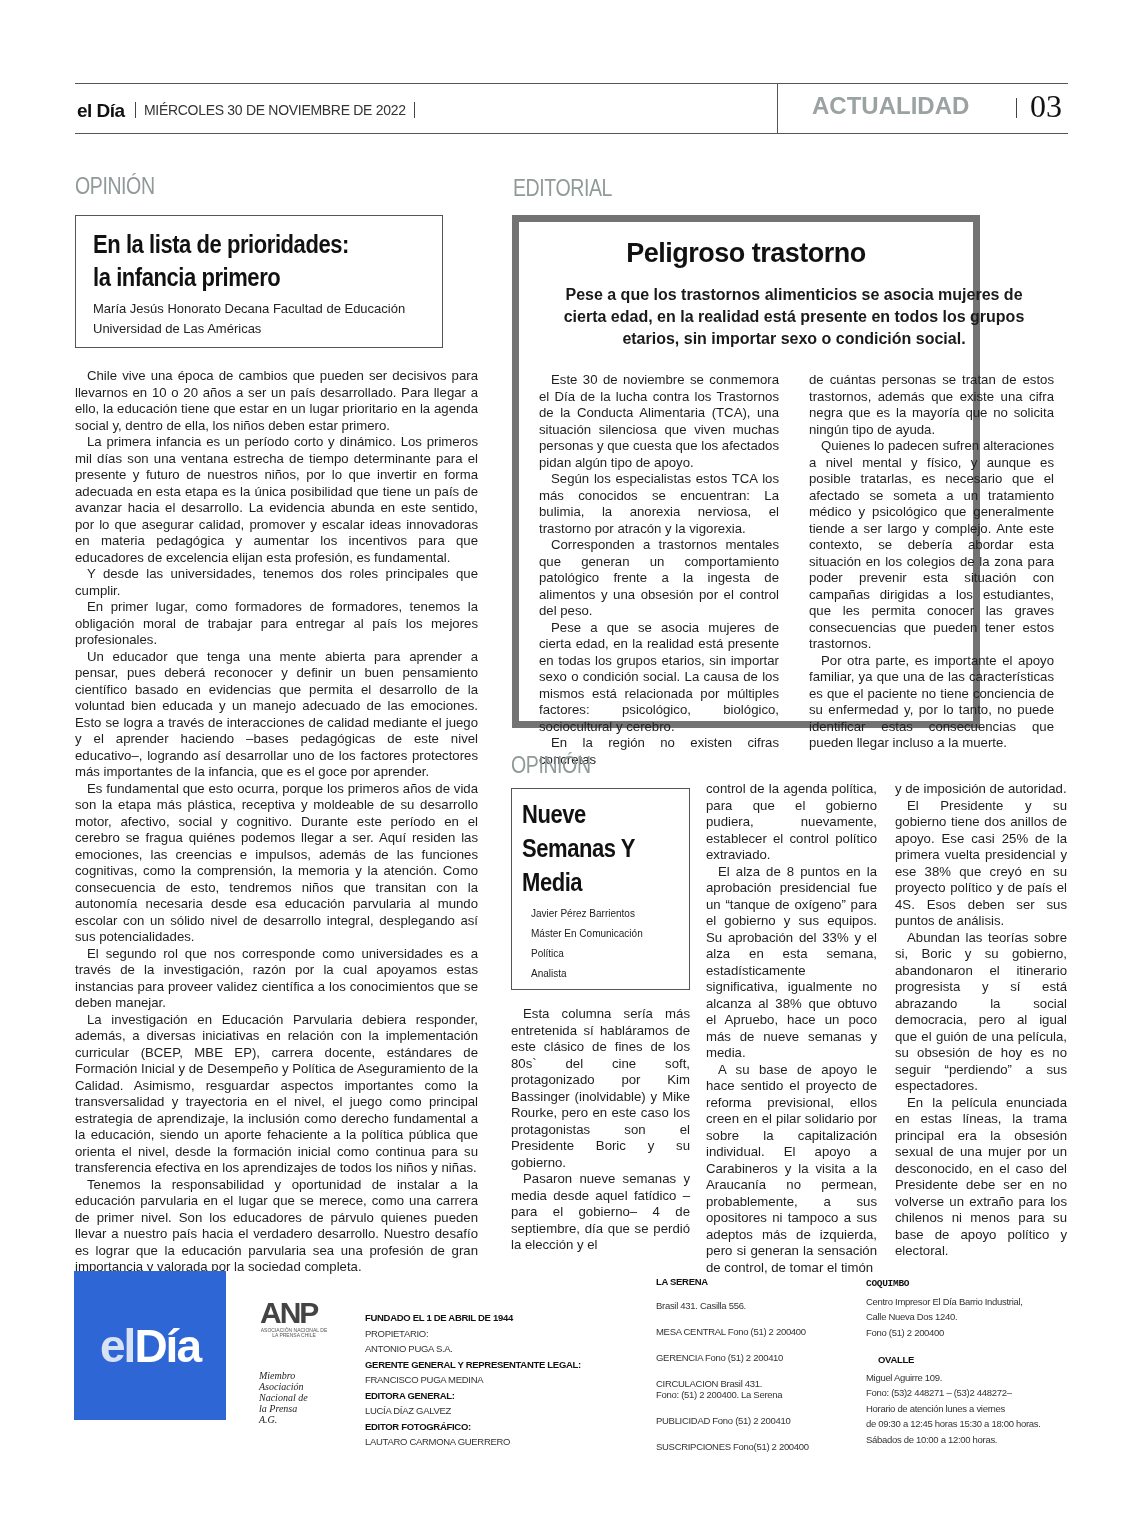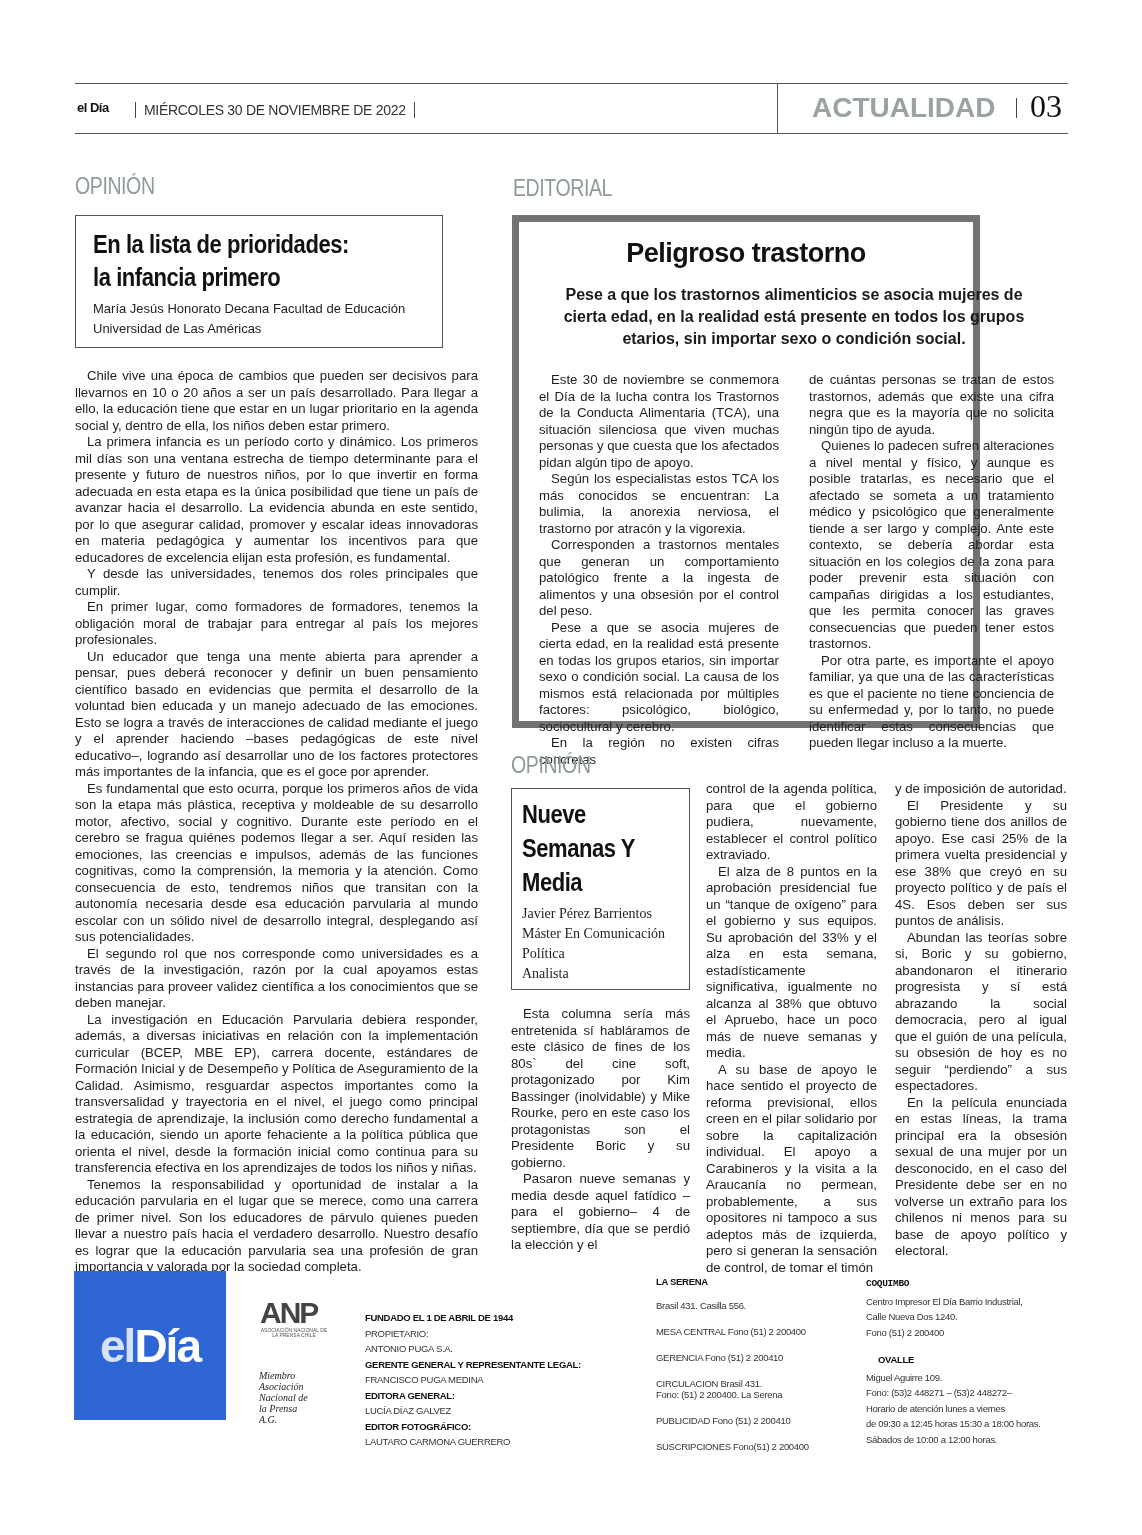--- a/index.html
+++ b/index.html
@@ -1,24 +1,24 @@
 <!DOCTYPE html>
 <html><head>
 <meta charset="utf-8">
 <style>
   html, body { margin:0; padding:0; background:#ffffff; }
   body { width:1142px; height:1535px; position:relative; overflow:hidden; font-family:"Liberation Sans", sans-serif; color:#1a1a1a; }
   
   .rule-top { position:absolute; left:75px; top:83px; width:993px; height:1px; background:#555; }
   .rule-bot { position:absolute; left:75px; top:133px; width:993px; height:1px; background:#555; }
   .rule-vert { position:absolute; left:777px; top:84px; width:1px; height:49px; background:#555; }
-  .brand { position:absolute; left:77px; top:100px; font-weight:bold; font-size:13px; letter-spacing:-0.5px; color:#111; }
+  .brand { position:absolute; left:77px; top:100px; font-weight:bold; font-size:19px; letter-spacing:-0.5px; color:#111; }
   .hsep { display:inline-block; width:1px; height:16px; background:#444; vertical-align:middle; margin:0 8px; }
   .date { position:absolute; left:127px; top:102px; font-size:14px; color:#333; display:flex; align-items:center; letter-spacing:-0.3px; }
-  .section { position:absolute; left:812px; top:92px; font-weight:bold; font-size:28px; color:#9aa3a2; font-family:"Liberation Sans", sans-serif; letter-spacing:0px; }
+  .section { position:absolute; left:812px; top:92px; font-weight:bold; font-size:24px; color:#9aa3a2; font-family:"Liberation Sans", sans-serif; letter-spacing:0px; }
   .page-num { position:absolute; left:1030px; top:88px; font-size:32px; font-family:"Liberation Serif", serif; color:#111; }
   .sep2 { position:absolute; left:1016px; top:98px; width:1px; height:20px; background:#444; }
 
   .kicker { position:absolute; font-family:"Liberation Sans", sans-serif; font-size:23px; color:#8f9a99; letter-spacing:-0.5px; transform:scaleX(0.85); transform-origin:left top; }
 
   .box { position:absolute; border:1px solid #555; box-sizing:border-box; }
   .headline { font-family:"Liberation Sans", sans-serif; font-weight:bold; color:#111; letter-spacing:-0.5px; }
   .byline { font-size:13px; color:#222; line-height:20px; }
 
   .col { position:absolute; font-size:13.2px; line-height:16.5px; text-align:justify; color:#1e1e1e; }
@@ -97,21 +97,21 @@
   </div>
 </div>
 
 <div class="kicker" style="left:511px; top:752px;">OPINIÓN</div>
 <div class="box" style="left:511px; top:788px; width:179px; height:202px;">
   <div class="headline" style="position:absolute; left:10px; top:8px; font-size:25px; line-height:34px; transform:scaleX(0.88); transform-origin:left top; white-space:nowrap;">
     <div>Nueve</div>
     <div>Semanas Y</div>
     <div>Media</div>
   </div>
-  <div class="byline" style="position:absolute; left:10px; top:115px; font-size:14px;font-family:Liberation Serif, serif;">
+  <div class="byline" style="position:absolute; left:19px; top:115px; font-size:10px;">
     <div>Javier Pérez Barrientos</div>
     <div>Máster En Comunicación</div>
     <div>Política</div>
     <div>Analista</div>
   </div>
 </div>
 <div class="col" style="left:511px; top:1006px; width:179px;">
   <p>Esta columna sería más entretenida sí habláramos de este clásico de fines de los 80s` del cine soft, protagonizado por Kim Bassinger (inolvidable) y Mike Rourke, pero en este caso los protagonistas son el Presidente Boric y su gobierno.</p>
   <p>Pasaron nueve semanas y media desde aquel fatídico –para el gobierno– 4 de septiembre, día que se perdió la elección y el</p>
 </div>

